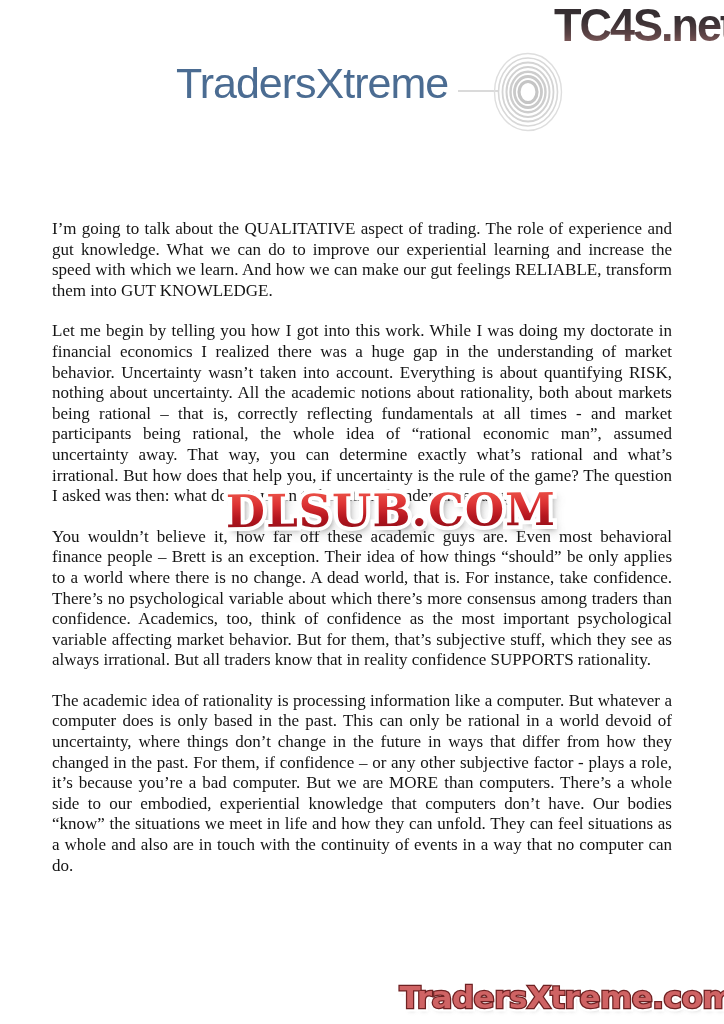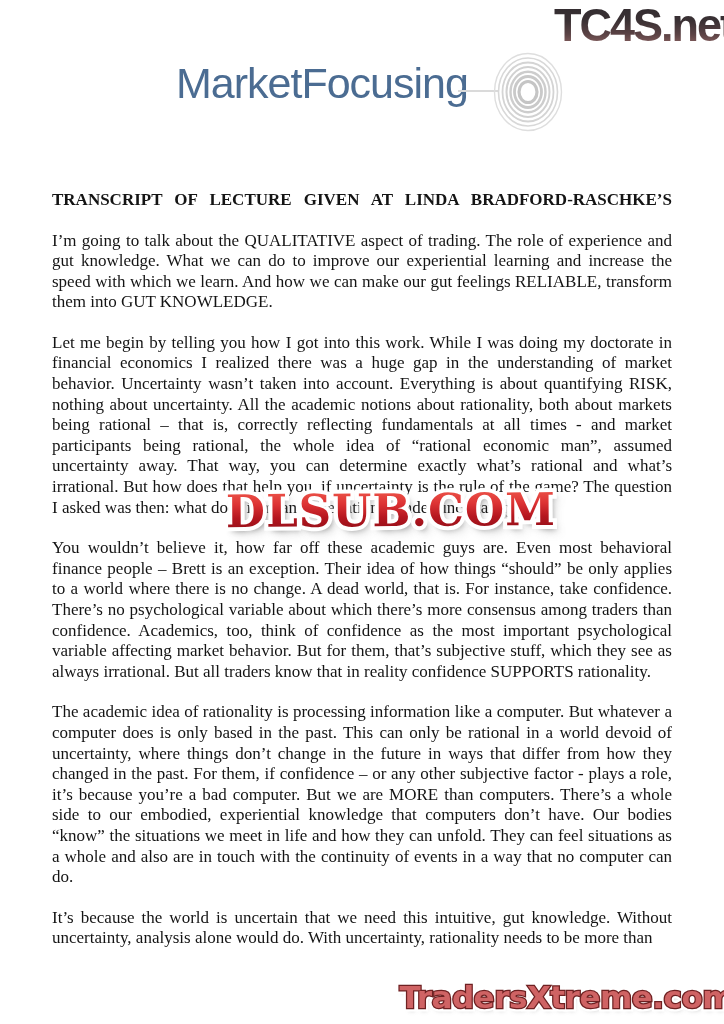--- a/index.html
+++ b/index.html
@@ -33,21 +33,21 @@
   .mf-line { position:absolute; left:458px; top:90px; width:40px; height:2px; background:#dadada; }
   .mf-rings { position:absolute; left:493px; top:52px; width:70px; height:80px; }
 
   
   .content { position:absolute; left:52px; top:189px; width:620px; color:#141414; }
   .doc-title { font-weight:bold; font-size:17px; line-height:21.5px; }
   .title-line1 { text-align:justify; text-align-last:justify; }
   .content p {
     margin:20px 0 0 0; font-size:17px; line-height:20.6px; text-align:justify;
   }
-  .content p.first { margin-top:20px; }
+  .content p.first { margin-top:30px; }
 
   
   .wm-center {
     position:absolute; left:226px; top:488px; line-height:1; white-space:nowrap;
     font-family:"DejaVu Serif","Liberation Serif",serif; font-weight:bold;
     font-size:45px; letter-spacing:1px; transform:rotate(-0.4deg);
   }
   .wm-center .layer { white-space:nowrap; }
   .wm-center .outline {
     color:#ffffff; -webkit-text-stroke:8px #ffffff;
@@ -75,44 +75,42 @@
   .wm-bottom .fill { position:absolute; left:0; top:0; color:#cf6364; }
 </style>
 </head>
 <body>
 
 <div class="page">
 
   <div class="tc4s">TC4S.net</div>
 
   <div>
-    <span class="mf-text">MarketFocusing</span>
+    <span class="mf-text">TradersXtreme</span>
     <span class="mf-line"></span>
     <svg class="mf-rings" viewBox="0 0 70 80" preserveAspectRatio="none">
       <g fill="none">
         <ellipse cx="35" cy="40" rx="33.5" ry="38.5" stroke="#dedede" stroke-width="1.4"></ellipse>
         <ellipse cx="35" cy="40" rx="29.5" ry="34" stroke="#d8d8d8" stroke-width="1.6"></ellipse>
         <ellipse cx="35" cy="40" rx="25.5" ry="29.5" stroke="#d4d4d4" stroke-width="1.8"></ellipse>
         <ellipse cx="35" cy="40" rx="21.5" ry="25" stroke="#d1d1d1" stroke-width="2"></ellipse>
         <ellipse cx="35" cy="40" rx="17.5" ry="20.2" stroke="#cdcdcd" stroke-width="2.4"></ellipse>
         <ellipse cx="35" cy="40" rx="13.5" ry="15.5" stroke="#c9c9c9" stroke-width="2.8"></ellipse>
         <ellipse cx="35" cy="40" rx="9" ry="10.5" stroke="#c5c5c5" stroke-width="3.2"></ellipse>
       </g>
     </svg>
   </div>
 
   <div class="content">
     <div class="doc-title">
-      <div class="title-line1">TRANSCRIPT OF LECTURE GIVEN AT LINDA BRADFORD-RASCHKE’S</div>
     </div>
     <p class="first">I’m going to talk about the QUALITATIVE aspect of trading. The role of experience and gut knowledge. What we can do to improve our experiential learning and increase the speed with which we learn. And how we can make our gut feelings RELIABLE, transform them into GUT KNOWLEDGE.</p>
     <p>Let me begin by telling you how I got into this work. While I was doing my doctorate in financial economics I realized there was a huge gap in the understanding of market behavior. Uncertainty wasn’t taken into account. Everything is about quantifying RISK, nothing about uncertainty. All the academic notions about rationality, both about markets being rational – that is, correctly reflecting fundamentals at all times - and market participants being rational, the whole idea of “rational economic man”, assumed uncertainty away. That way, you can determine exactly what’s rational and what’s irrational. But how does that help you, if uncertainty is the rule of the game? The question I asked was then: what does it mean to be rational under uncertainty?</p>
     <p>You wouldn’t believe it, how far off these academic guys are. Even most behavioral finance people – Brett is an exception. Their idea of how things “should” be only applies to a world where there is no change. A dead world, that is. For instance, take confidence. There’s no psychological variable about which there’s more consensus among traders than confidence. Academics, too, think of confidence as the most important psychological variable affecting market behavior. But for them, that’s subjective stuff, which they see as always irrational. But all traders know that in reality confidence SUPPORTS rationality.</p>
     <p>The academic idea of rationality is processing information like a computer. But whatever a computer does is only based in the past. This can only be rational in a world devoid of uncertainty, where things don’t change in the future in ways that differ from how they changed in the past. For them, if confidence – or any other subjective factor - plays a role, it’s because you’re a bad computer. But we are MORE than computers. There’s a whole side to our embodied, experiential knowledge that computers don’t have. Our bodies “know” the situations we meet in life and how they can unfold. They can feel situations as a whole and also are in touch with the continuity of events in a way that no computer can do.</p>
-    <p>It’s because the world is uncertain that we need this intuitive, gut knowledge. Without uncertainty, analysis alone would do. With uncertainty, rationality needs to be more than</p>
   </div>
 
   <div class="wm-center">
     <span class="layer outline">DLSUB.COM</span>
     <span class="layer fill">DLSUB.COM</span>
   </div>
 
   <div class="wm-bottom">
     <span class="glow">TradersXtreme.com</span>
     <span class="dark">TradersXtreme.com</span>

